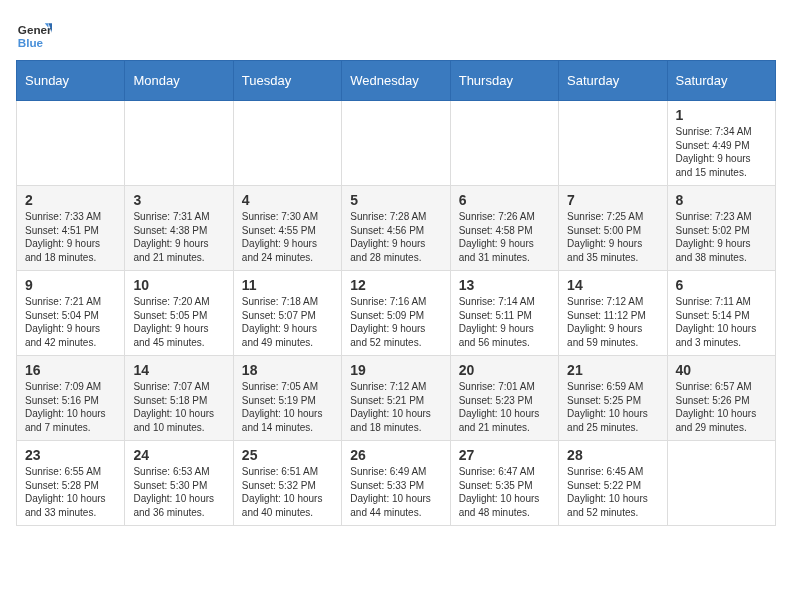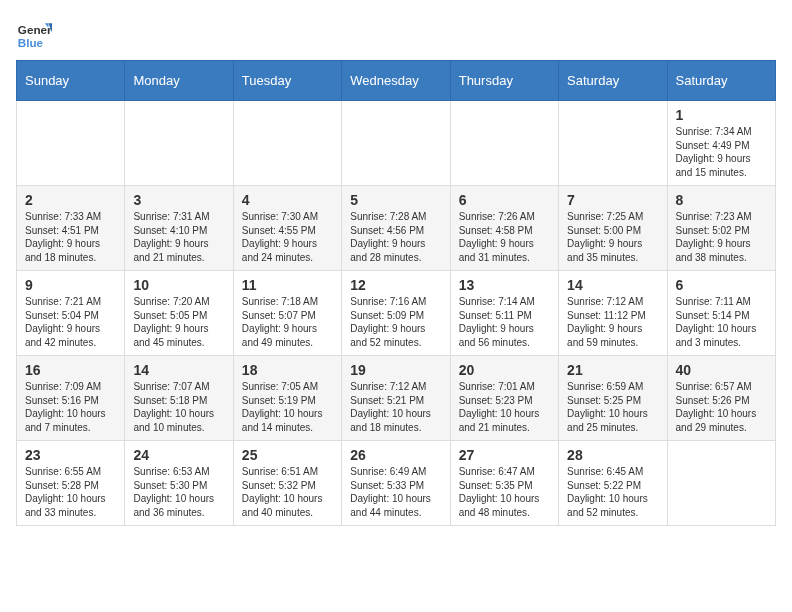--- a/index.html
+++ b/index.html
@@ -134,21 +134,21 @@
       <tr class="row-even">
         <td>
           <span class="day-num">2</span>
           <div class="cell-content">Sunrise: 7:33 AM
 Sunset: 4:51 PM
 Daylight: 9 hours and 18 minutes.</div>
         </td>
         <td>
           <span class="day-num">3</span>
           <div class="cell-content">Sunrise: 7:31 AM
-Sunset: 4:10 PM
+Sunset: 4:38 PM
 Daylight: 9 hours and 21 minutes.</div>
         </td>
         <td>
           <span class="day-num">4</span>
           <div class="cell-content">Sunrise: 7:30 AM
 Sunset: 4:55 PM
 Daylight: 9 hours and 24 minutes.</div>
         </td>
         <td>
           <span class="day-num">5</span>

